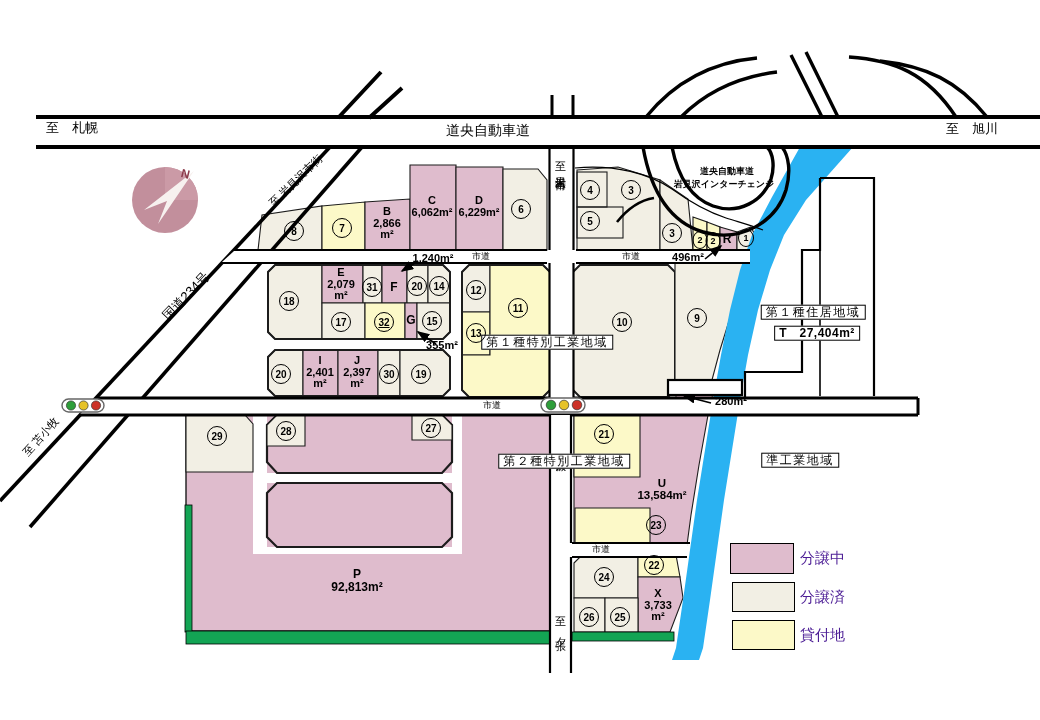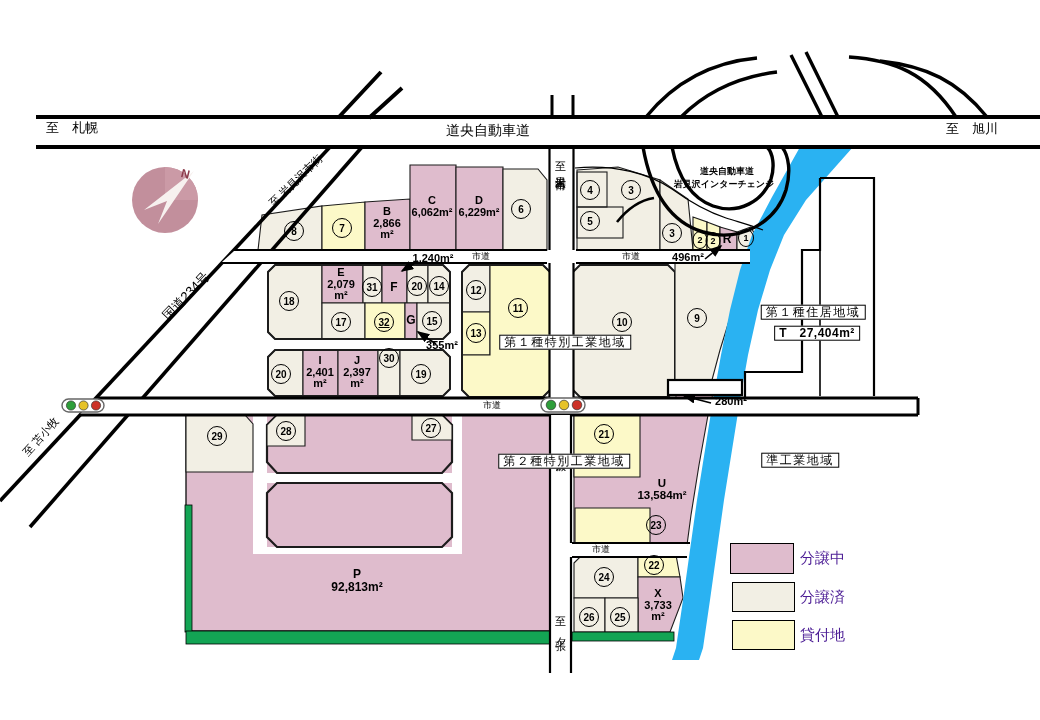--- a/index.html
+++ b/index.html
@@ -196,21 +196,21 @@
 <div class="t c rot" style="left:41px;top:437px;font-size:11px;transform:translate(-50%,-50%) rotate(-48deg);white-space:nowrap;">至 苫小牧</div>
 <div class="t c rot" style="left:296px;top:181px;font-size:11px;transform:translate(-50%,-50%) rotate(-44deg);white-space:nowrap;">至 岩見沢市街</div>
 <div class="t vert" style="left:554px;top:153px;font-size:11px;height:102px;letter-spacing:1px;">至 岩見沢市街</div>
 <div class="t vert" style="left:555px;top:447px;font-size:10px;height:110px;letter-spacing:1px;">道道夕張岩見沢線</div>
 <div class="t vert" style="left:554px;top:608px;font-size:11px;height:64px;letter-spacing:4px;">至 夕張</div>
 <div class="t c" style="left:481px;top:257px;font-size:9px;">市道</div>
 <div class="t c" style="left:631px;top:257px;font-size:9px;">市道</div>
 <div class="t c" style="left:492px;top:406px;font-size:9px;">市道</div>
 <div class="t c" style="left:601px;top:550px;font-size:9px;">市道</div>
 
-<div class="t c box" style="left:565px;top:342px;">第１種特別工業地域</div>
+<div class="t c box" style="left:547px;top:342px;">第１種特別工業地域</div>
 <div class="t c box" style="left:564px;top:461px;">第２種特別工業地域</div>
 <div class="t c box" style="left:800px;top:460px;">準工業地域</div>
 <div class="t c box" style="left:813px;top:312px;">第１種住居地域</div>
 <div class="t c box b" style="left:817px;top:333px;font-size:12px;letter-spacing:0.5px;">T　27,404m²</div>
 
 <div class="t c b" style="left:387px;top:223px;font-size:11px;">B
 2,866
 m²</div>
 <div class="t c b" style="left:432px;top:207px;font-size:11px;">C
 6,062m²</div>
@@ -266,21 +266,21 @@
 <span class="cn" style="left:439px;top:286px;">14</span>
 <span class="cn" style="left:341px;top:322px;">17</span>
 <span class="cn" style="left:384px;top:322px;text-decoration:underline;">32</span>
 <span class="cn" style="left:432px;top:321px;">15</span>
 <span class="cn" style="left:476px;top:290px;">12</span>
 <span class="cn" style="left:476px;top:333px;">13</span>
 <span class="cn" style="left:518px;top:308px;">11</span>
 <span class="cn" style="left:622px;top:322px;">10</span>
 <span class="cn" style="left:697px;top:318px;">9</span>
 <span class="cn" style="left:281px;top:374px;">20</span>
-<span class="cn" style="left:389px;top:358px;">30</span>
+<span class="cn" style="left:389px;top:374px;">30</span>
 <span class="cn" style="left:421px;top:374px;">19</span>
 <span class="cn" style="left:217px;top:436px;">29</span>
 <span class="cn" style="left:286px;top:431px;">28</span>
 <span class="cn" style="left:431px;top:428px;">27</span>
 <span class="cn" style="left:604px;top:434px;">21</span>
 <span class="cn" style="left:611px;top:525px;margin-left:45px;">23</span>
 <span class="cn" style="left:604px;top:577px;">24</span>
 <span class="cn" style="left:654px;top:565px;">22</span>
 <span class="cn" style="left:589px;top:617px;">26</span>
 <span class="cn" style="left:620px;top:617px;">25</span>

